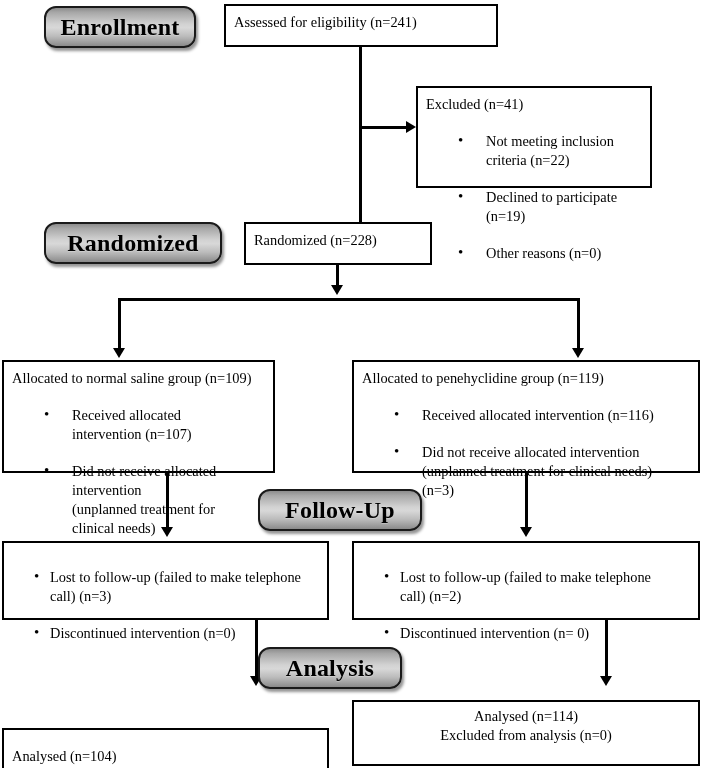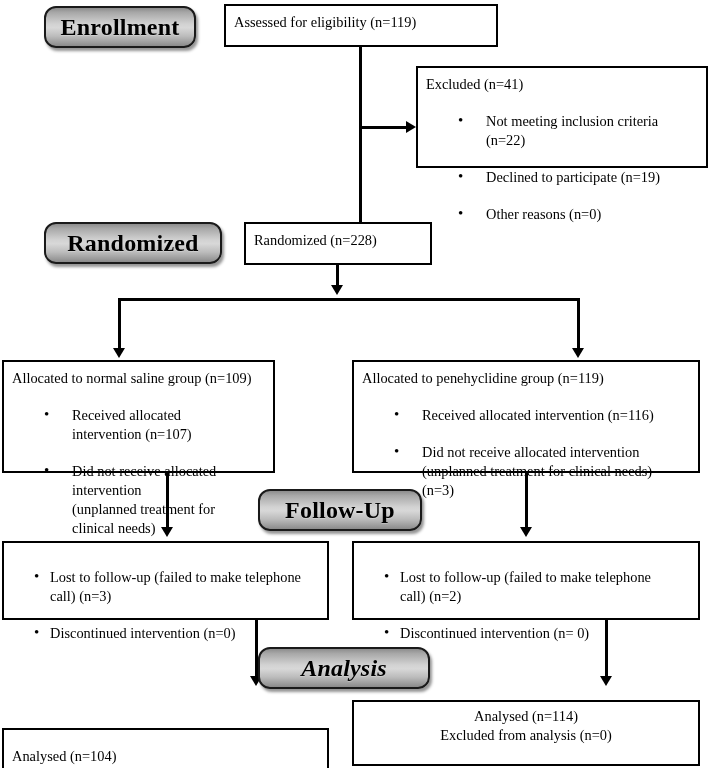--- a/index.html
+++ b/index.html
@@ -136,21 +136,21 @@
   </div>
 
   <div class="stage" style="left:44px; top:222px; width:178px; height:42px;">
     <span>Randomized</span>
   </div>
 
   <div class="stage" style="left:258px; top:489px; width:164px; height:42px;">
     <span>Follow-Up</span>
   </div>
 
-  <div class="stage" style="left:258px; top:647px; width:172px; height:42px;font-style:italic;">
+  <div class="stage" style="left:258px; top:647px; width:144px; height:42px;">
     <span>Analysis</span>
   </div>
 
   <div class="vline" style="left:359px; top:46px; height:86px;"></div>
 
   <div class="hline" style="left:359px; top:126px; width:49px;"></div>
   <div class="arrow-right" style="left:406px; top:121px;"></div>
 
   <div class="vline" style="left:359px; top:126px; height:96px;"></div>
 
@@ -166,24 +166,24 @@
   <div class="arrow-down" style="left:161px; top:527px;"></div>
   <div class="vline" style="left:525px; top:473px; height:60px;"></div>
   <div class="arrow-down" style="left:520px; top:527px;"></div>
 
   <div class="vline" style="left:255px; top:620px; height:62px;"></div>
   <div class="arrow-down" style="left:250px; top:676px;"></div>
   <div class="vline" style="left:605px; top:620px; height:62px;"></div>
   <div class="arrow-down" style="left:600px; top:676px;"></div>
 
   <div class="box" style="left:224px; top:4px; width:274px; height:43px;">
-    <span class="head">Assessed for eligibility (n=119)</span>
-  </div>
-
-  <div class="box" style="left:416px; top:66px; width:292px; height:102px;">
+    <span class="head">Assessed for eligibility (n=241)</span>
+  </div>
+
+  <div class="box" style="left:416px; top:86px; width:236px; height:102px;">
     <span class="head">Excluded (n=41)</span>
     <ul>
       <li>
           <span class="cont">Not meeting inclusion criteria (n=22)</span>
         </li>
       <li>
           <span class="cont">Declined to participate (n=19)</span>
         </li>
       <li>
           <span class="cont">Other reasons (n=0)</span>

